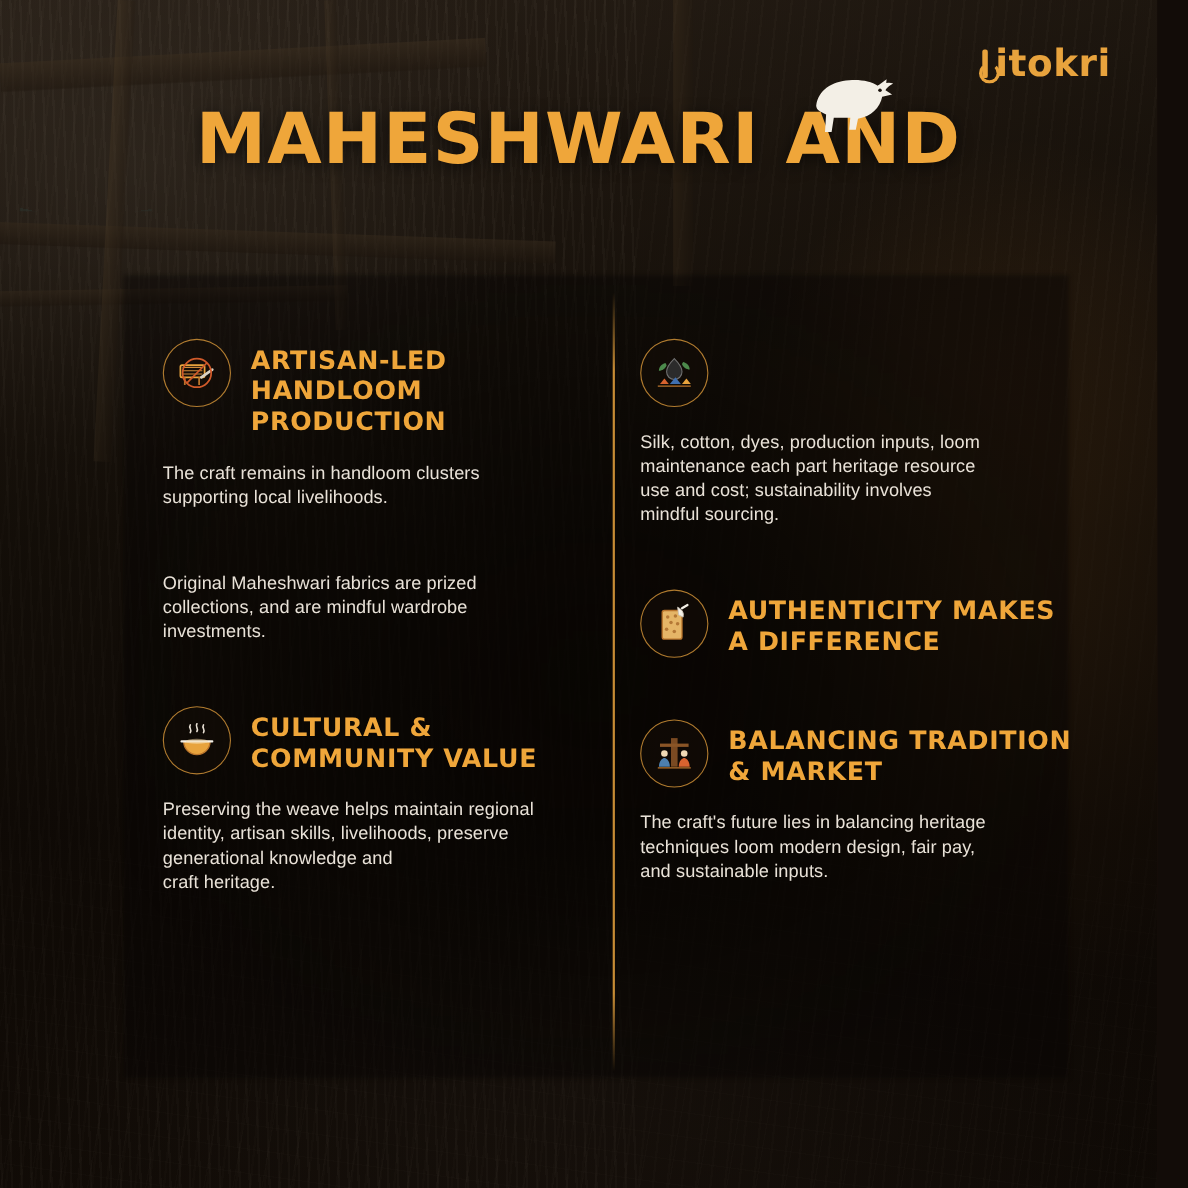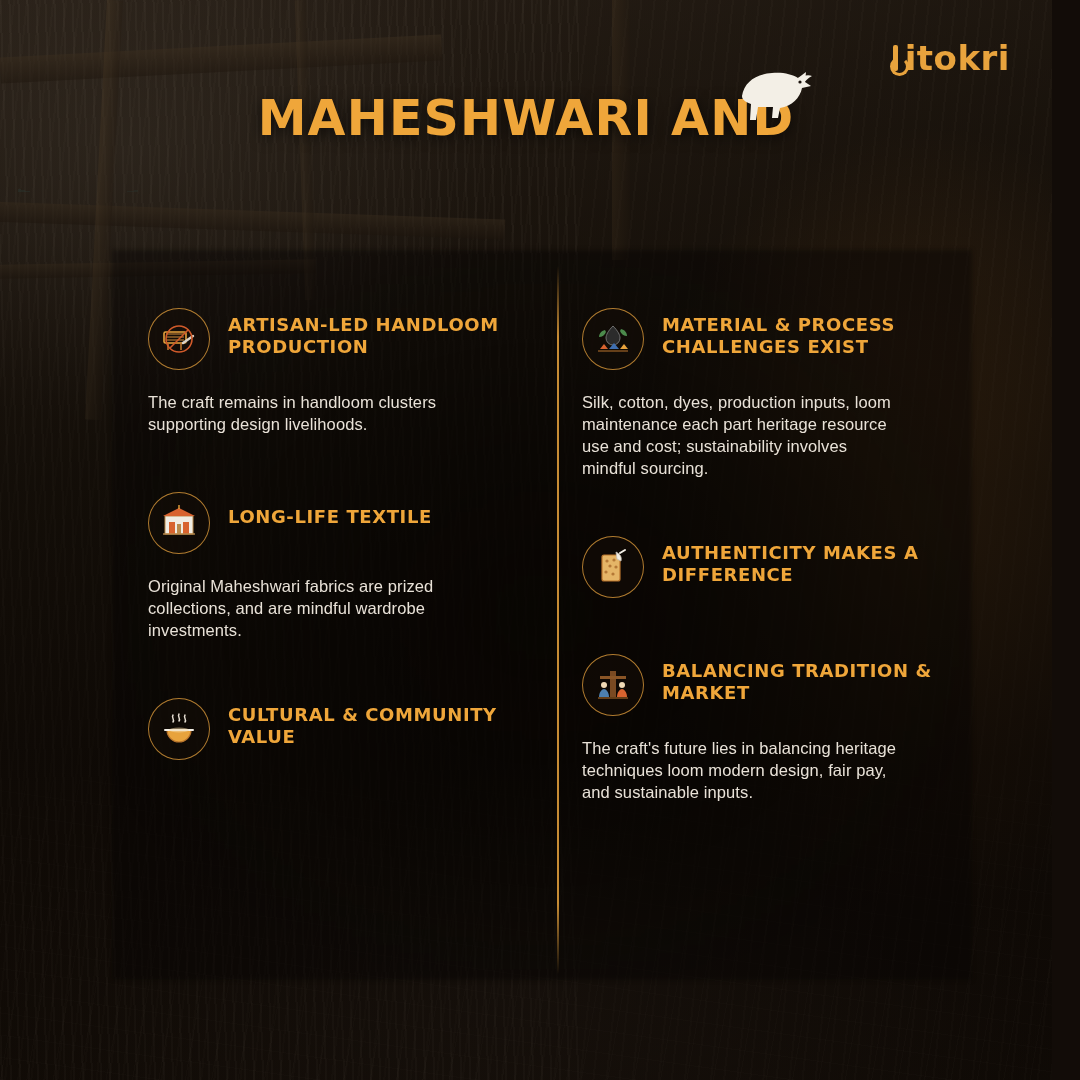--- a/index.html
+++ b/index.html
@@ -125,21 +125,21 @@
     border: 3px solid #e8a33d; border-radius: 50%; border-top-color: transparent;
   }
 
   .title-wrap {
     position: absolute; left: 0; right: 0; top: 92px;
     text-align: center;
   }
   .title {
     color: #efa63a;
     font-family: "DejaVu Sans", sans-serif;
-    font-size: 49px;
+    font-size: 64px;
     font-weight: 800;
     letter-spacing: 1.2px;
     line-height: 1.12;
     text-shadow: 0 3px 14px rgba(0,0,0,.6);
     text-align: center;
   }
   .bull {
     position: absolute; left: 722px; top: 52px; width: 96px; height: 74px;
   }
 
@@ -160,21 +160,21 @@
     border: 1.5px solid rgba(232,163,61,0.75);
     background: rgba(20,13,8,0.55);
     display: flex; align-items: center; justify-content: center;
     overflow: hidden;
   }
   .badge svg { display: block; }
   .head-text {
     color: #efa63a;
     font-family: "DejaVu Sans", sans-serif;
     font-weight: 800;
-    font-size: 18px;
+    font-size: 23px;
     letter-spacing: 0.6px;
     line-height: 1.22;
     padding-top: 6px;
     text-transform: uppercase;
   }
   .item-body {
     margin-top: 22px;
     color: #e9e2d8;
     font-size: 16.5px;
     line-height: 1.33;
@@ -233,75 +233,64 @@
               <path d="M7 15h18M7 18h18M7 21h18" stroke="#cf8b3a" stroke-width="1"></path>
               <path d="M24 24 L34 17" stroke="#d9d2c6" stroke-width="2.4" stroke-linecap="round"></path>
               <path d="M9 24 L9 31 M22 24 L22 31" stroke="#b9742c" stroke-width="1.6"></path>
               <circle cx="20" cy="20" r="13" fill="none" stroke="#d05a2a" stroke-width="1.6"></circle>
               <path d="M11 29 L29 11" stroke="#d05a2a" stroke-width="1.6"></path>
             </svg>
           </div>
           <div class="head-text">ARTISAN-LED HANDLOOM PRODUCTION</div>
         </div>
         <div class="item-body">The craft remains in handloom clusters
-supporting design livelihoods.</div>
+supporting local livelihoods.</div>
       </div>
 
       <div class="item center-head">
-        <div class="item-head">
-          <div class="badge">
-            <svg width="42" height="42" viewBox="0 0 42 42">
-              <rect x="7" y="14" width="28" height="18" fill="#f0ece3" stroke="#b98a4c" stroke-width="1"></rect>
-              <path d="M5 14 L21 6 L37 14 Z" fill="#d8632f"></path>
-              <rect x="11" y="20" width="6" height="12" fill="#d8632f"></rect>
-              <rect x="25" y="20" width="6" height="12" fill="#d8632f"></rect>
-              <rect x="19" y="22" width="4" height="10" fill="#b98a4c"></rect>
-              <path d="M5 32 h32" stroke="#b98a4c" stroke-width="1.4"></path>
-              <path d="M21 3 v4" stroke="#e8a33d" stroke-width="1.4"></path>
-            </svg>
-          </div>
-          <div class="head-text">LONG-LIFE TEXTILE</div>
-        </div>
         <div class="item-body">Original Maheshwari fabrics are prized
 collections, and are mindful wardrobe
 investments.</div>
       </div>
 
       <div class="item">
         <div class="item-head">
           <div class="badge">
             <svg width="42" height="42" viewBox="0 0 42 42">
               <path d="M9 22 h24 a12 12 0 0 1 -24 0 Z" fill="#e8a33d" stroke="#b9742c" stroke-width="1.2"></path>
               <path d="M7 22 h28" stroke="#f3efe6" stroke-width="2" stroke-linecap="round"></path>
               <path d="M15 14 c2-3 -2-4 0-7 M21 13 c2-3 -2-4 0-7 M27 14 c2-3 -2-4 0-7" stroke="#e6ded2" stroke-width="1.5" fill="none" stroke-linecap="round"></path>
               <ellipse cx="21" cy="22" rx="10" ry="2.4" fill="#f6d9a8" opacity=".5"></ellipse>
             </svg>
           </div>
           <div class="head-text">CULTURAL &amp; COMMUNITY VALUE</div>
         </div>
+        <div class="item-body">Preserving the weave helps maintain regional
+identity, artisan skills, livelihoods, preserve
+generational knowledge and
+craft heritage.</div>
       </div>
 
     </div>
 
     <div class="col col-right">
 
       <div class="item">
         <div class="item-head">
           <div class="badge">
             <svg width="42" height="42" viewBox="0 0 42 42">
               <path d="M21 8 C16 13 14 17 14 20 a7 7 0 0 0 14 0 c0-3 -2-7 -7-12 Z" fill="#2b2b2b" stroke="#6f6f6f" stroke-width="1"></path>
               <path d="M13 12 c-4 1 -6 4 -6 7 c3 0 6-2 7-5 Z" fill="#4c8a4c"></path>
               <path d="M29 11 c4 1 6 4 6 7 c-3 0 -6-2 -7-5 Z" fill="#4c8a4c"></path>
               <path d="M8 31 l4-5 l4 5 Z" fill="#d8632f"></path>
               <path d="M17 31 l5-6 l5 6 Z" fill="#3f6fb0"></path>
               <path d="M28 31 l4-5 l4 5 Z" fill="#e8a33d"></path>
               <path d="M6 33 h30" stroke="#b9742c" stroke-width="1.2"></path>
             </svg>
           </div>
-          <div class="head-text">MATERIAL &amp; PROCESS CHALLENGES EXIST</div>
         </div>
         <div class="item-body">Silk, cotton, dyes, production inputs, loom
 maintenance each part heritage resource
 use and cost; sustainability involves
 mindful sourcing.</div>
       </div>
 
       <div class="item">
         <div class="item-head">
           <div class="badge">

